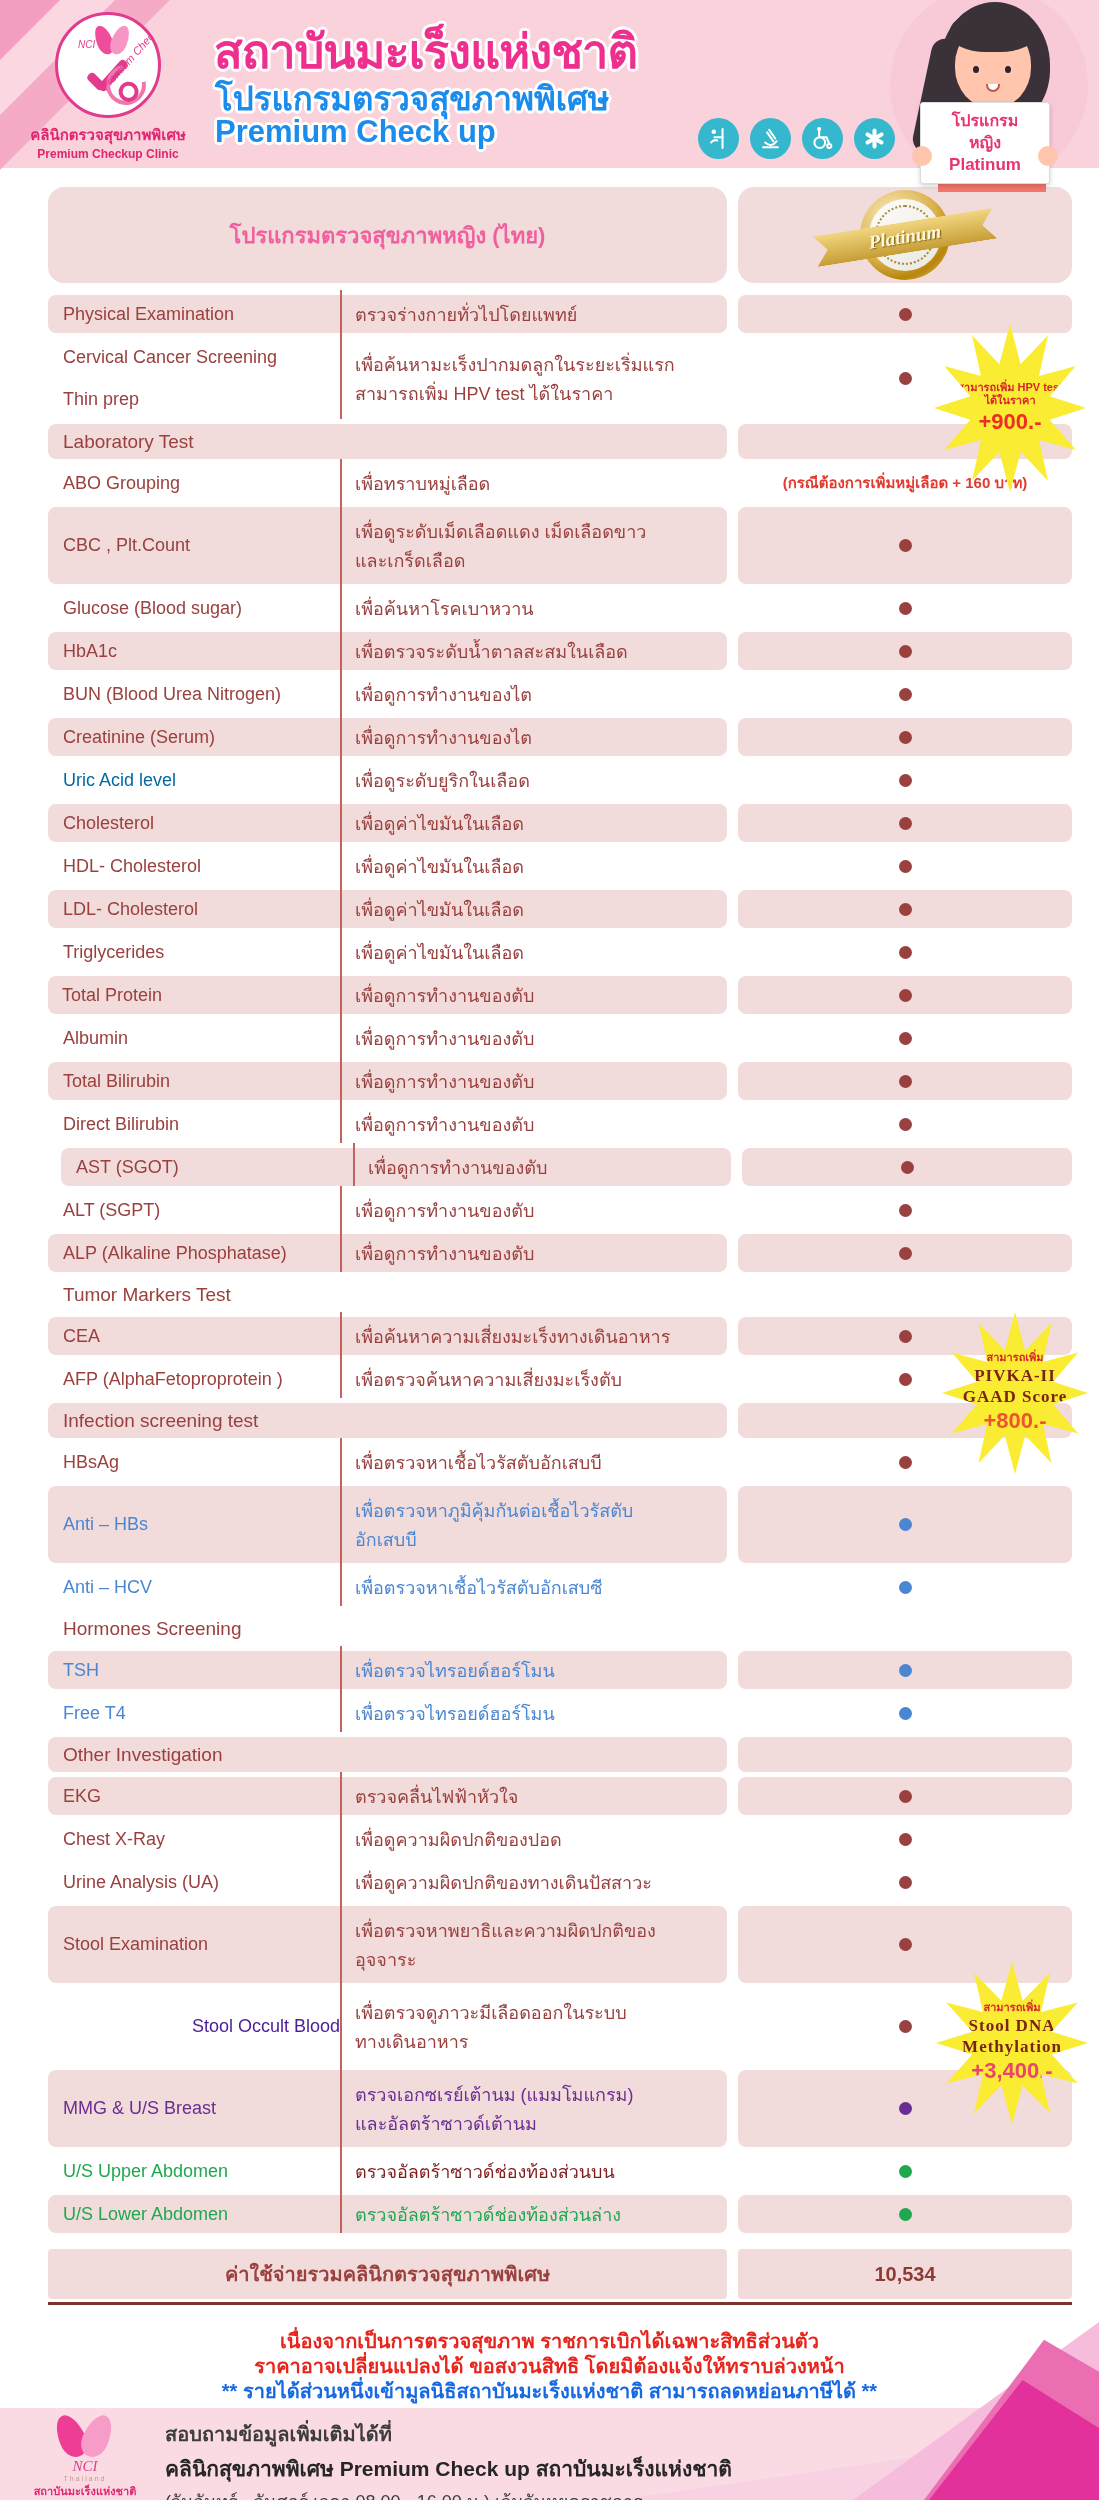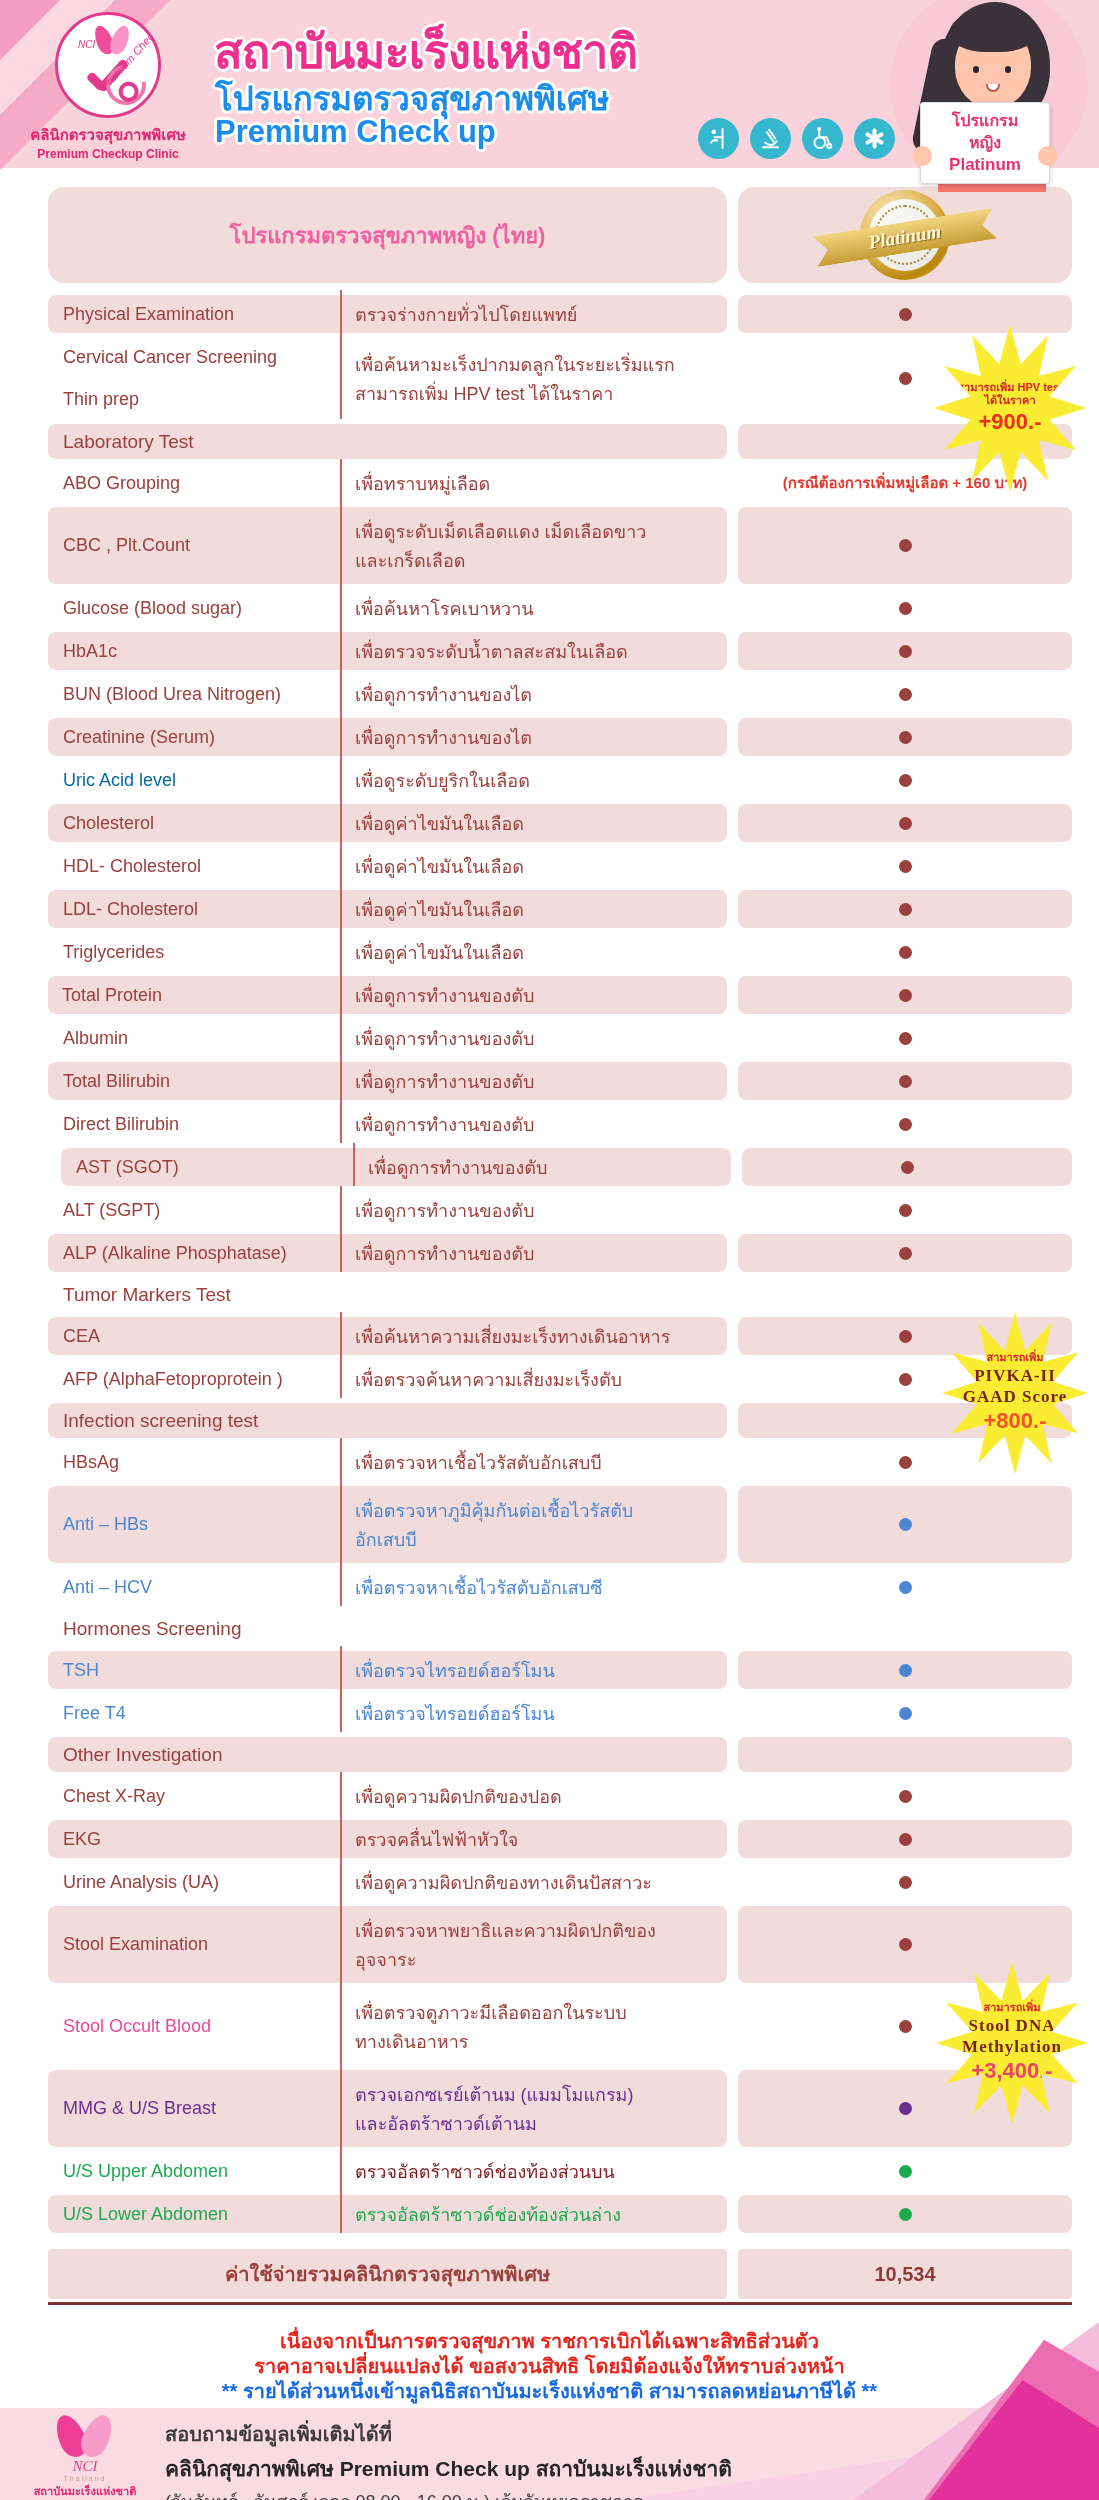--- a/index.html
+++ b/index.html
@@ -649,44 +649,44 @@
           <div class="bullet" style="background: rgb(74, 134, 210);"></div>
         </div>
       </div>
       <div class="row" style="height: 35px;">
         <div class="cell left bg-pink">
           <div class="section-cell">Other Investigation</div>
         </div>
         <div class="cell right bg-pink"></div>
       </div>
       <div class="row" style="height: 38px;">
+        <div class="cell left bg-pink">
+          <div class="cname" style="color: rgb(154, 64, 62);">
+            <div>EKG</div>
+          </div>
+          <div class="vdiv"></div>
+          <div class="cdesc" style="color: rgb(154, 64, 62);">
+            <div>ตรวจคลื่นไฟฟ้าหัวใจ</div>
+          </div>
+        </div>
+        <div class="cell right bg-pink">
+          <div class="bullet" style="background: rgb(154, 64, 62);"></div>
+        </div>
+      </div>
+      <div class="row" style="height: 38px;">
         <div class="cell left bg-white">
           <div class="cname" style="color: rgb(154, 64, 62);">
             <div>Chest X-Ray</div>
           </div>
           <div class="vdiv"></div>
           <div class="cdesc" style="color: rgb(154, 64, 62);">
             <div>เพื่อดูความผิดปกติของปอด</div>
           </div>
         </div>
         <div class="cell right bg-white">
-          <div class="bullet" style="background: rgb(154, 64, 62);"></div>
-        </div>
-      </div>
-      <div class="row" style="height: 38px;">
-        <div class="cell left bg-pink">
-          <div class="cname" style="color: rgb(154, 64, 62);">
-            <div>EKG</div>
-          </div>
-          <div class="vdiv"></div>
-          <div class="cdesc" style="color: rgb(154, 64, 62);">
-            <div>ตรวจคลื่นไฟฟ้าหัวใจ</div>
-          </div>
-        </div>
-        <div class="cell right bg-pink">
           <div class="bullet" style="background: rgb(154, 64, 62);"></div>
         </div>
       </div>
       <div class="row" style="height: 38px;">
         <div class="cell left bg-white">
           <div class="cname" style="color: rgb(154, 64, 62);">
             <div>Urine Analysis (UA)</div>
           </div>
           <div class="vdiv"></div>
           <div class="cdesc" style="color: rgb(154, 64, 62);">
@@ -707,21 +707,21 @@
             <div>เพื่อตรวจหาพยาธิและความผิดปกติของ</div>
             <div>อุจจาระ</div>
           </div>
         </div>
         <div class="cell right bg-pink">
           <div class="bullet" style="background: rgb(154, 64, 62);"></div>
         </div>
       </div>
       <div class="row" style="height: 77px;">
         <div class="cell left bg-white">
-          <div class="cname" style="color: #ec4899;">
+          <div class="cname" style="color: #4c1d95; text-align: right;">
             <div>Stool Occult Blood</div>
           </div>
           <div class="vdiv"></div>
           <div class="cdesc" style="color: rgb(154, 64, 62);">
             <div>เพื่อตรวจดูภาวะมีเลือดออกในระบบ</div>
             <div>ทางเดินอาหาร</div>
           </div>
         </div>
         <div class="cell right bg-white">
           <div class="bullet" style="background: rgb(154, 64, 62);"></div>

